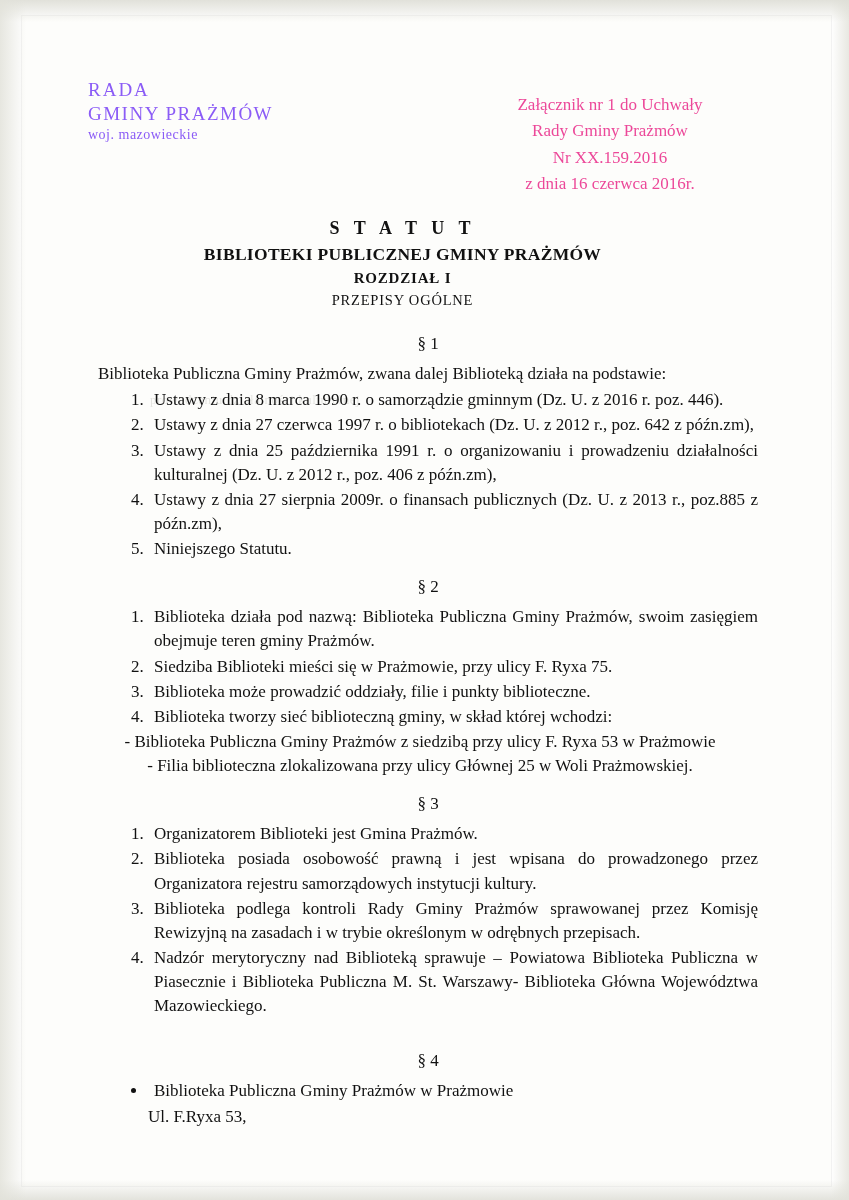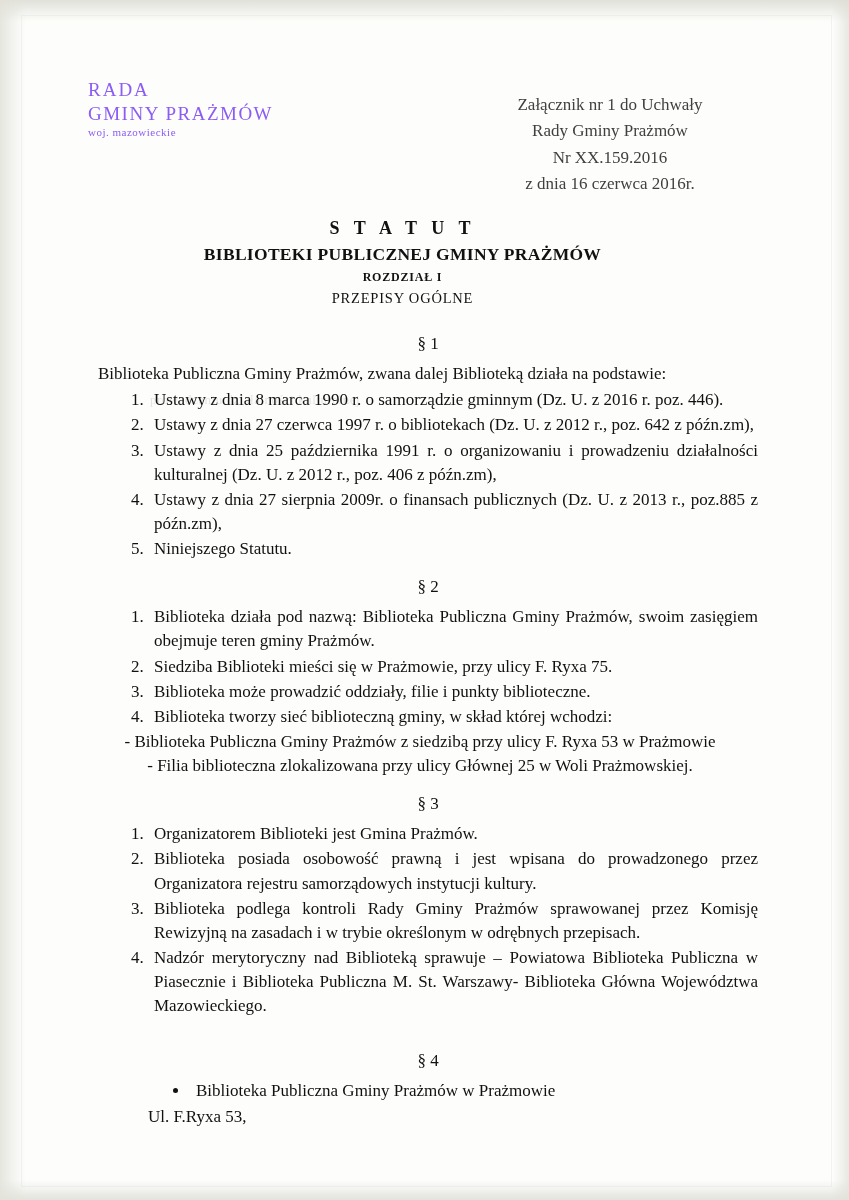--- a/index.html
+++ b/index.html
@@ -57,34 +57,34 @@
   }
   .stamp .l1 {
     font-size: 19px;
     letter-spacing: 2px;
   }
   .stamp .l2 {
     font-size: 19px;
     letter-spacing: 1.5px;
   }
   .stamp .l3 {
-    font-size: 11px;
+    font-size: 14px;
     letter-spacing: 0.5px;
   }
 
   
   .header-right {
     position: absolute;
     left: 440px;
     top: 92px;
     width: 340px;
     text-align: center;
     font-size: 17px;
     line-height: 1.55;
-    color: #404040;
+    color: #ec4899;
   }
 
   
   .titles {
     position: absolute;
     left: 0;
     top: 218px;
     width: 805px;
     text-align: center;
     color: #111;
@@ -95,21 +95,21 @@
     letter-spacing: 5px;
   }
   .t-biblioteki {
     font-weight: bold;
     font-size: 17.5px;
     margin-top: 5px;
     letter-spacing: 0.3px;
   }
   .t-rozdzial {
     font-weight: bold;
-    font-size: 12px;
+    font-size: 15px;
     margin-top: 5px;
     letter-spacing: 0.8px;
   }
   .t-przepisy {
     font-weight: normal;
     font-size: 14.5px;
     margin-top: 5px;
     letter-spacing: 0.8px;
   }
 
@@ -150,21 +150,20 @@
     text-align: center;
   }
   ul.dotlist {
     margin: 0;
     padding-left: 50px;
     list-style-type: disc;
   }
   ul.dotlist > li {
     margin-bottom: 1px;
     padding-left: 6px;
-    margin-left: 42px;
   }
   .sub-line {
     margin-left: 50px;
   }
   .spacer-md { height: 16px; }
 
   
   .ghost {
     position: absolute;
     left: 150px;

